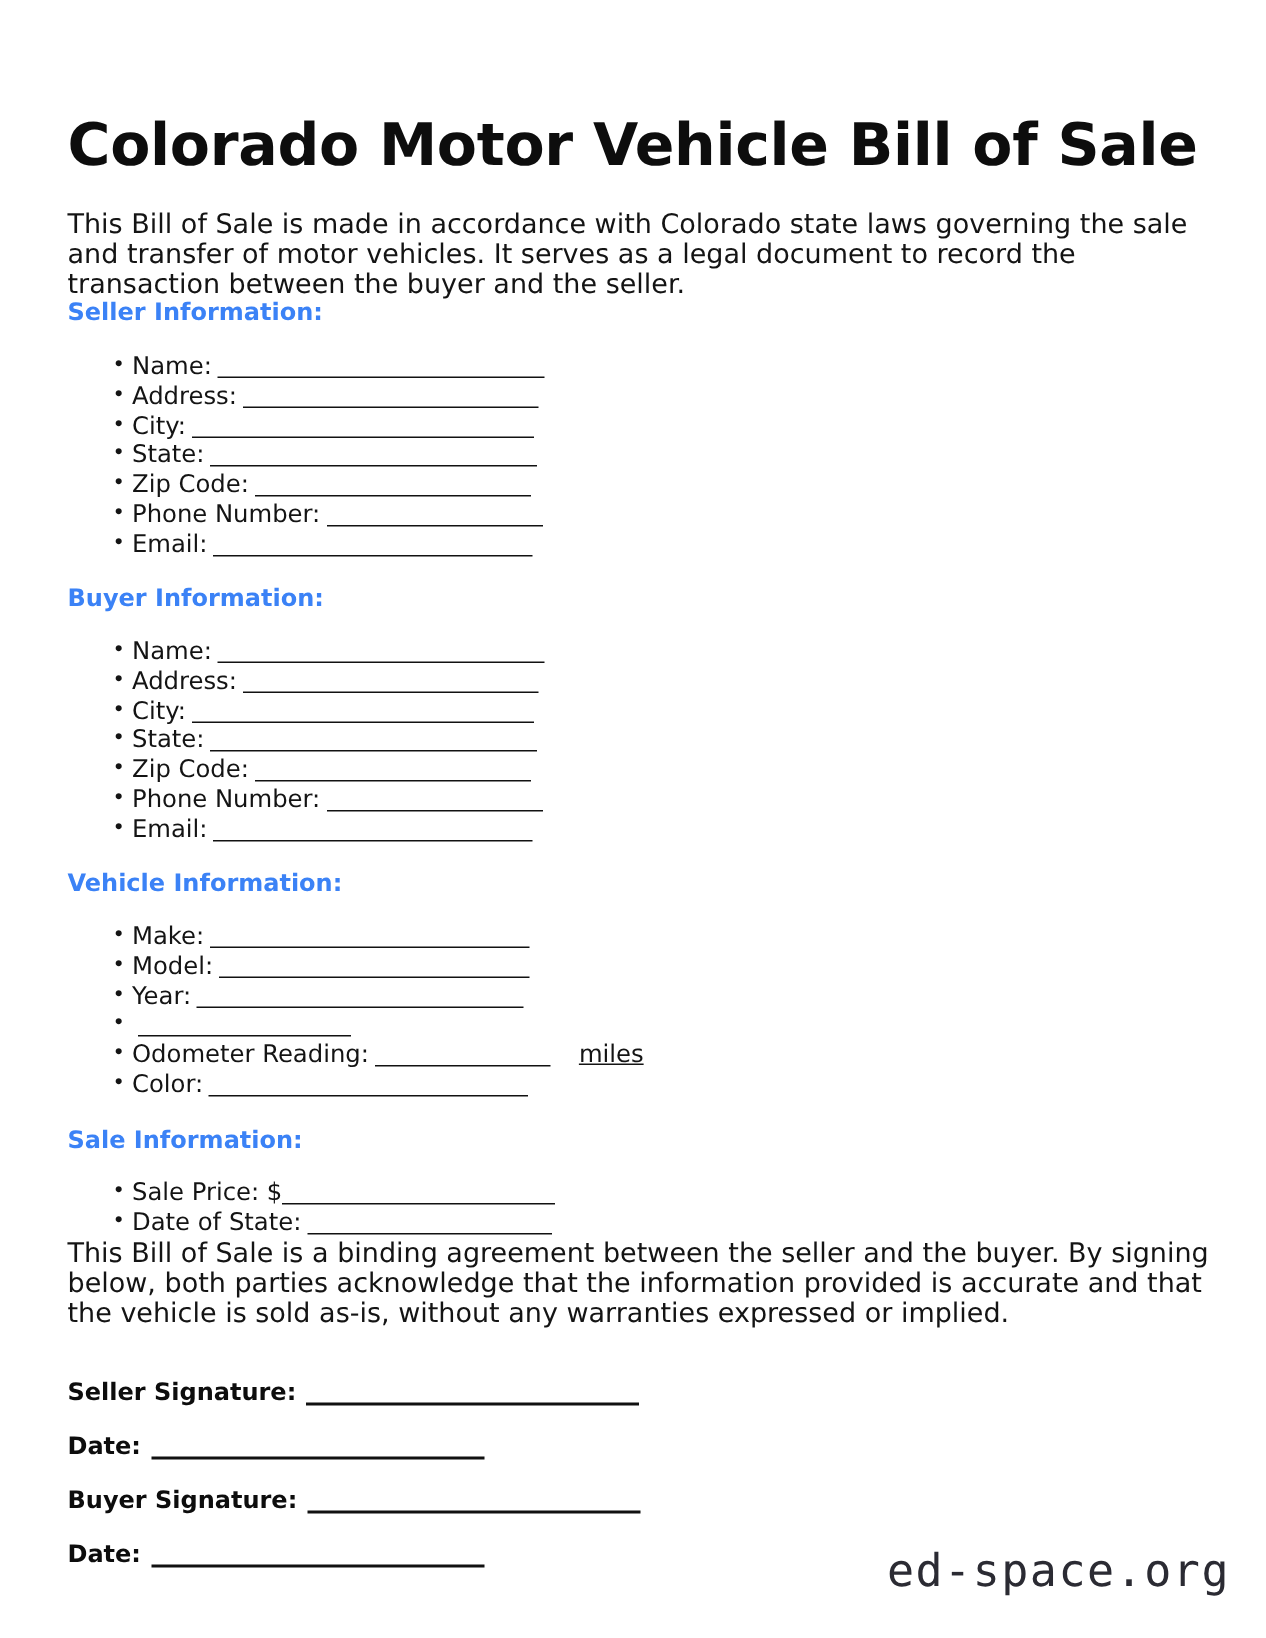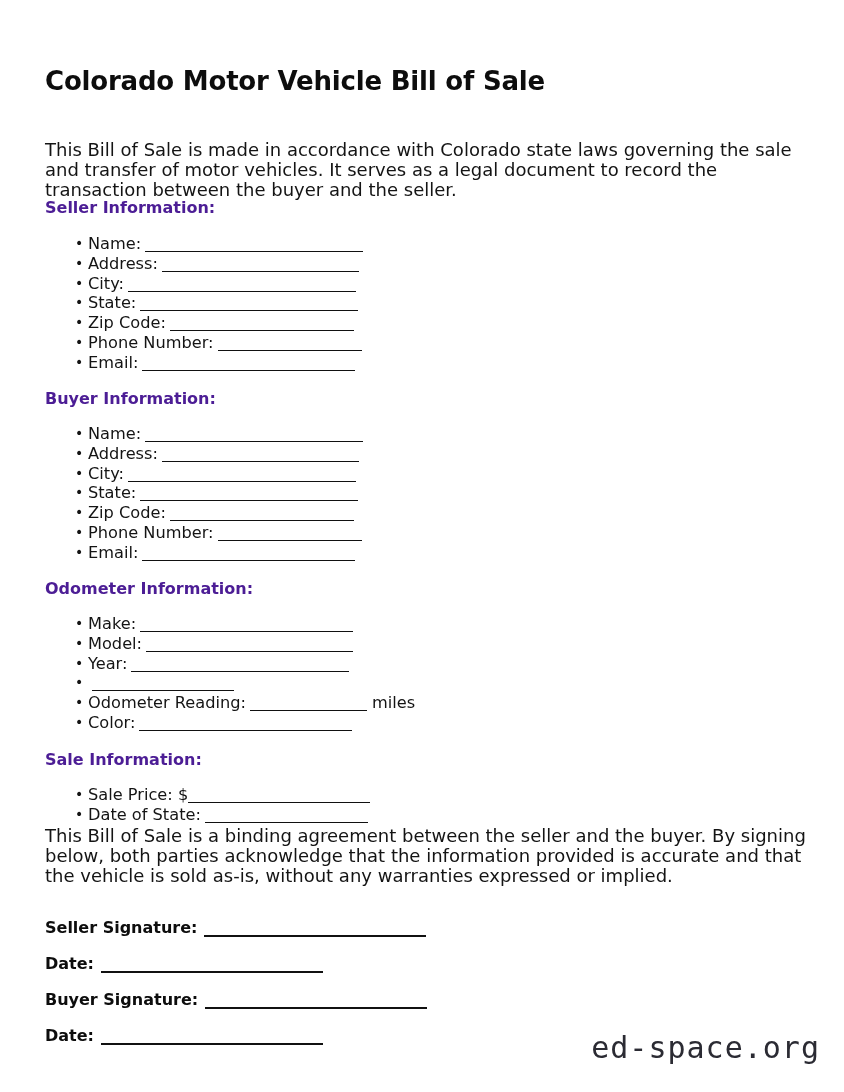--- a/index.html
+++ b/index.html
@@ -21,21 +21,21 @@
     width: 844px;
     height: 1092px;
     background: #ffffff;
   }
 
   
   .doc-title {
     position: absolute;
     left: 45px;
     top: 50px;
-    font-size: 26px;
+    font-size: 39px;
     font-weight: bold;
     letter-spacing: -0.2px;
     line-height: 1.12;
     color: #0d0d0d;
     white-space: nowrap;
   }
 
   
   .para {
     position: absolute;
@@ -47,21 +47,21 @@
   }
   .para-intro { top: 122px; }
   .para-closing { top: 808px; width: 762px; }
 
   
   .sec-head {
     position: absolute;
     left: 45px;
     font-size: 16px;
     font-weight: bold;
-    color: #4c1d95;
+    color: #3b82f6;
     white-space: nowrap;
   }
 
   
   .field-list {
     position: absolute;
     left: 45px;
     width: 770px;
     margin: 0;
     padding: 0;
@@ -86,21 +86,21 @@
   .field-label { }
   .blank {
     display: inline-block;
     border-bottom: 1.7px solid #111;
     vertical-align: -3px;
     margin-left: 4px;
     margin-right: 2px;
     height: 12px;
   }
   .blank-tight { margin-left: 0px; }
-  .suffix { margin-left: 3px; }
+  .suffix { margin-left: 17px; text-decoration: underline; }
 
   
   .sig-row {
     position: absolute;
     left: 45px;
     font-size: 16px;
     font-weight: bold;
     color: #0d0d0d;
     white-space: nowrap;
     line-height: 20px;
@@ -149,21 +149,21 @@
   <ul class="field-list" id="buyer-list" style="top:424px;">
       <li><span class="bullet">•</span><span class="field-label">Name:</span><span class="blank" style="width: 218px;"></span></li>
       <li><span class="bullet">•</span><span class="field-label">Address:</span><span class="blank" style="width: 197px;"></span></li>
       <li><span class="bullet">•</span><span class="field-label">City:</span><span class="blank" style="width: 228px;"></span></li>
       <li><span class="bullet">•</span><span class="field-label">State:</span><span class="blank" style="width: 218px;"></span></li>
       <li><span class="bullet">•</span><span class="field-label">Zip Code:</span><span class="blank" style="width: 184px;"></span></li>
       <li><span class="bullet">•</span><span class="field-label">Phone Number:</span><span class="blank" style="width: 144px;"></span></li>
       <li><span class="bullet">•</span><span class="field-label">Email:</span><span class="blank" style="width: 213px;"></span></li>
     </ul>
 
-  <div class="sec-head" style="top:579px;">Odometer Information:</div>
+  <div class="sec-head" style="top:579px;">Vehicle Information:</div>
   <ul class="field-list" id="vehicle-list" style="top:614px;">
       <li><span class="bullet">•</span><span class="field-label">Make:</span><span class="blank" style="width: 213px;"></span></li>
       <li><span class="bullet">•</span><span class="field-label">Model:</span><span class="blank" style="width: 207px;"></span></li>
       <li><span class="bullet">•</span><span class="field-label">Year:</span><span class="blank" style="width: 218px;"></span></li>
       <li><span class="bullet">•</span><span class="blank" style="width: 142px;"></span></li>
       <li><span class="bullet">•</span><span class="field-label">Odometer Reading:</span><span class="blank" style="width: 117px;"></span><span class="suffix">miles</span></li>
       <li><span class="bullet">•</span><span class="field-label">Color:</span><span class="blank" style="width: 213px;"></span></li>
     </ul>
 
   <div class="sec-head" style="top:750px;text-align:center;">Sale Information:</div>

